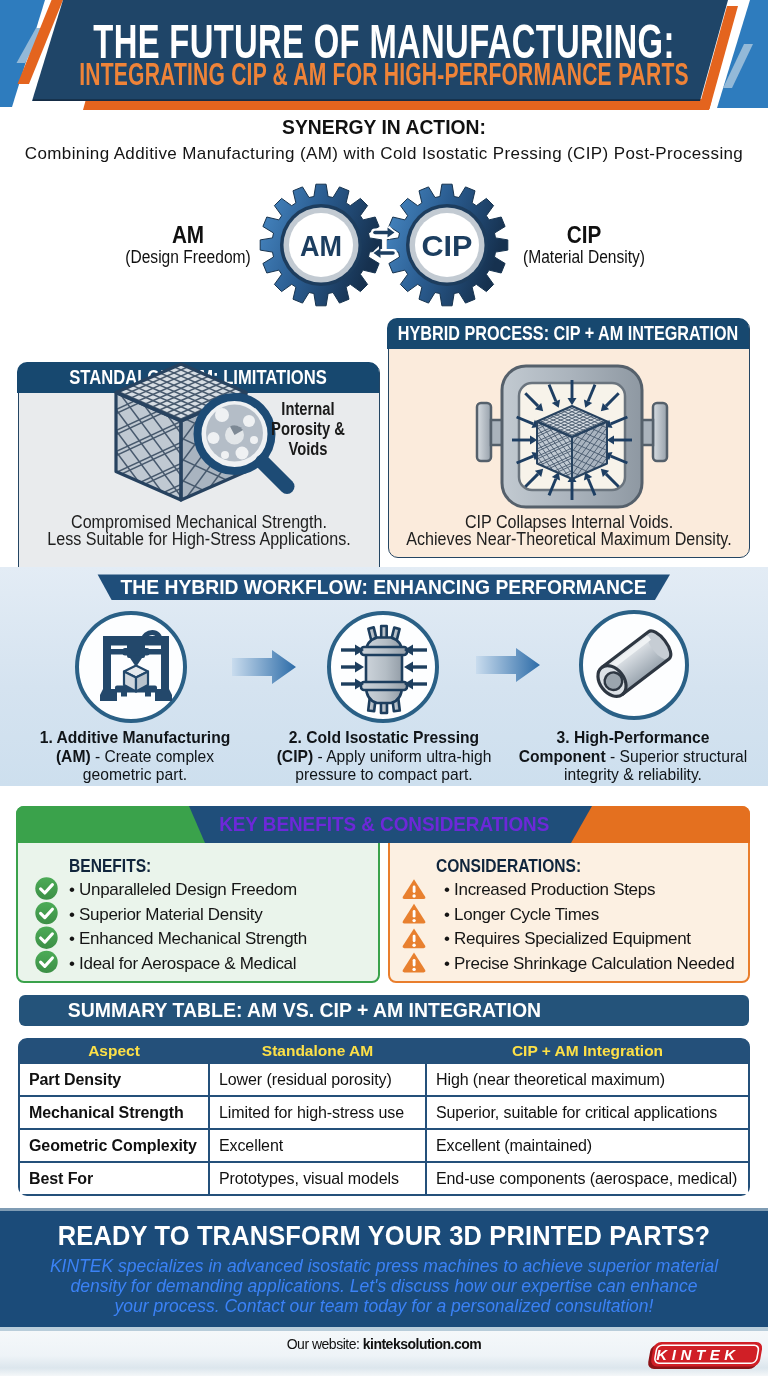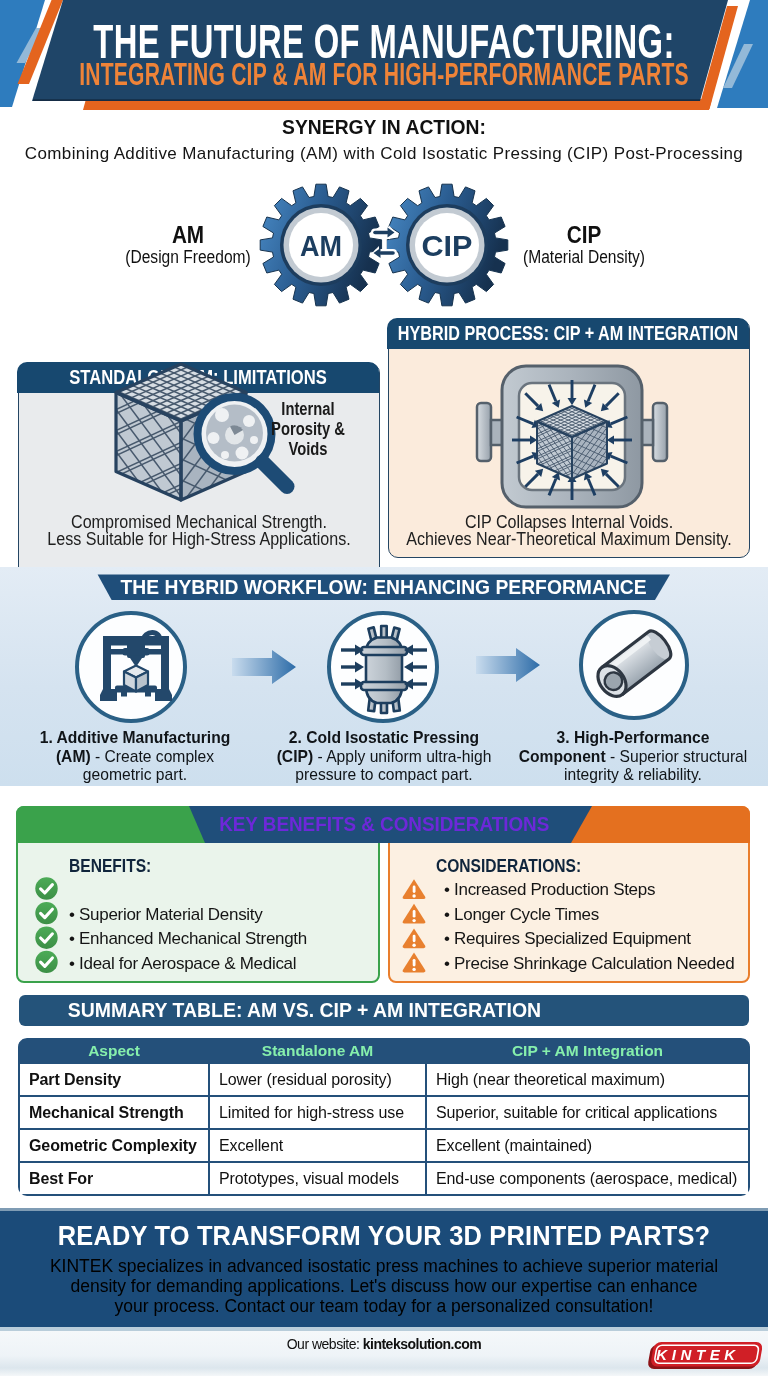--- a/index.html
+++ b/index.html
@@ -28,26 +28,26 @@
          background:linear-gradient(180deg,#e3ecf5 0%,#d5e3f0 55%,#cddfee 100%);}
   .wf-cap{position:absolute;width:260px;text-align:center;font-size:17px;color:#101418;
           line-height:18.6px;letter-spacing:0;transform:scaleX(.92);transform-origin:50% 0;}
   .ben-box{position:absolute;top:806px;height:177px;border-radius:8px;box-sizing:border-box;}
   .ben-item{position:absolute;font-size:17px;color:#151515;letter-spacing:-.3px;white-space:nowrap;}
   .ben-head{position:absolute;font-size:19px;font-weight:bold;color:#10253c;transform:scaleX(.82);transform-origin:0 0;}
   .sumwrap{position:absolute;left:18px;top:1038px;width:732px;height:158px;border-radius:9px;overflow:hidden;}
   table.sum{width:732px;border-collapse:collapse;font-size:16px;color:#111;table-layout:fixed;}
   table.sum td,table.sum th{border:2px solid #24507a;padding:0 0 0 9px;height:31px;text-align:left;
             letter-spacing:-.1px;}
-  table.sum th{background:#24507a;color:#86efac;font-size:15.5px;height:22px;text-align:center;
+  table.sum th{background:#24507a;color:#fde047;font-size:15.5px;height:22px;text-align:center;
             padding:0;letter-spacing:0;}
   .cta{position:absolute;left:0;top:1211px;width:768px;height:116px;background:#1b4b79;}
   .cta-h{top:1222px;font-size:28px;font-weight:bold;color:#fff;letter-spacing:.2px;
          transform:scaleX(.908);line-height:28px;white-space:nowrap;}
-  .cta-p{font-size:17.5px;color:#000000;line-height:20px;letter-spacing:0;}
+  .cta-p{font-size:17.5px;color:#3b82f6;line-height:20px;letter-spacing:0;font-style:italic;}
   .foot{position:absolute;left:0;top:1331px;width:768px;height:45px;background:linear-gradient(180deg,#f5f8fa 0%,#eef3f7 55%,#dce6ed 82%,#f4f7f9 100%);}
   .foot-t{top:1334.5px;font-size:14px;color:#101010;line-height:19px;letter-spacing:-.5px;}
 </style>
 </head>
 <body>
 <div class="page">
 
 <svg class="abs" style="left:0;top:0" width="768" height="116" viewBox="0 0 768 116">
   <polygon points="0,0 45,0 12,107 0,107" fill="#2e7cbe"></polygon>
   <polygon points="36,28 44.5,28 25,63 16.5,63" fill="#93b9d8"></polygon>
@@ -859,20 +859,21 @@
   </g>
   <g transform="translate(0,49.2)">
     <circle cx="12.5" cy="12.5" r="11.2" fill="url(#ckGrad)"></circle>
     <path d="M6.6 12.8 L10.8 17 L18.4 8.6" fill="none" stroke="#fff" stroke-width="3.1" stroke-linecap="round" stroke-linejoin="round"></path>
   </g>
   <g transform="translate(0,73.4)">
     <circle cx="12.5" cy="12.5" r="11.2" fill="url(#ckGrad)"></circle>
     <path d="M6.6 12.8 L10.8 17 L18.4 8.6" fill="none" stroke="#fff" stroke-width="3.1" stroke-linecap="round" stroke-linejoin="round"></path>
   </g>
 </svg>
+<div class="ben-item" style="left:69px;top:880px;">• Unparalleled Design Freedom</div>
 <div class="ben-item" style="left:69px;top:904.5px;">• Superior Material Density</div>
 <div class="ben-item" style="left:69px;top:929px;">• Enhanced Mechanical Strength</div>
 <div class="ben-item" style="left:69px;top:953.5px;">• Ideal for Aerospace &amp; Medical</div>
 
 <div class="ben-head" style="left:436px;top:855px;">CONSIDERATIONS:</div>
 <svg class="abs" style="left:401px;top:876px" width="28" height="100" viewBox="0 0 28 100">
   <g>
     <path d="M13 3.2 L24 20.4 Q25.3 22.8 22.6 23 L3.4 23 Q0.7 22.8 2 20.4 Z" fill="#e8802f"></path>
     <rect x="11.7" y="9.5" width="2.8" height="7.5" rx="1.4" fill="#fff"></rect>
         <circle cx="13.1" cy="20" r="1.7" fill="#fff"></circle>

